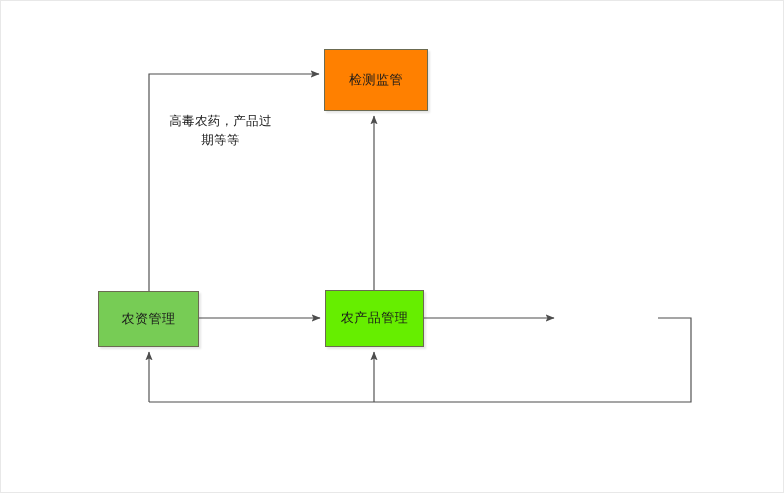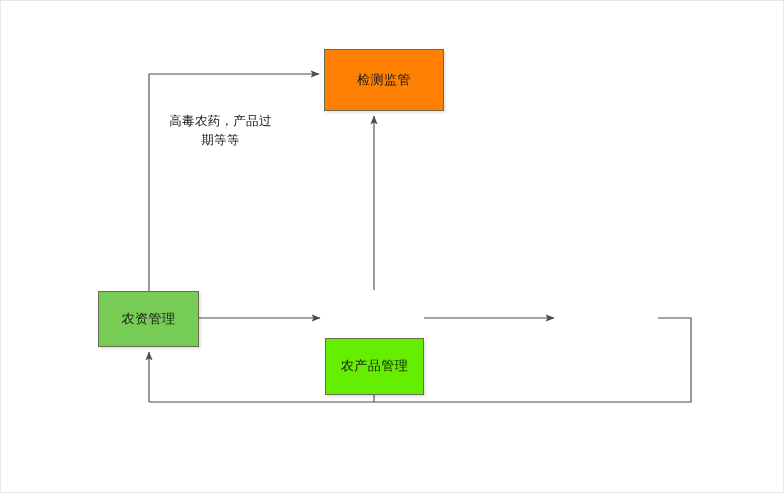--- a/index.html
+++ b/index.html
@@ -76,29 +76,29 @@
       <path d="M423,317 L553,317" marker-end="url(#arrowhead)"></path>
 
       <path d="M657,317 L690,317 L690,401 L148,401"></path>
 
       <path d="M148,401 L148,351" marker-end="url(#arrowhead)"></path>
 
       <path d="M373,401 L373,351" marker-end="url(#arrowhead)"></path>
     </g>
   </svg>
 
-  <div class="node" style="left:323px; top:48px; width:120px; height:62px; background:#ff8000;">
+  <div class="node" style="left:323px; top:48px; width:104px; height:62px; background:#ff8000;">
     <span class="node-label">检测监管</span>
   </div>
 
   <div class="node" style="left:97px; top:290px; width:101px; height:56px; background:#77cc55;font-family:Liberation Serif, serif;">
     <span class="node-label">农资管理</span>
   </div>
 
-  <div class="node" style="left:324px; top:289px; width:99px; height:57px; background:#66ee00;margin-top:48px;">
+  <div class="node" style="left:324px; top:289px; width:99px; height:57px; background:#66ee00;">
     <span class="node-label">农产品管理</span>
   </div>
 
 
   <div class="edge-label" style="left:162px; top:110px; width:115px;">高毒农药，产品过期等等</div>
 
 
 </div>
 
 </body></html>

